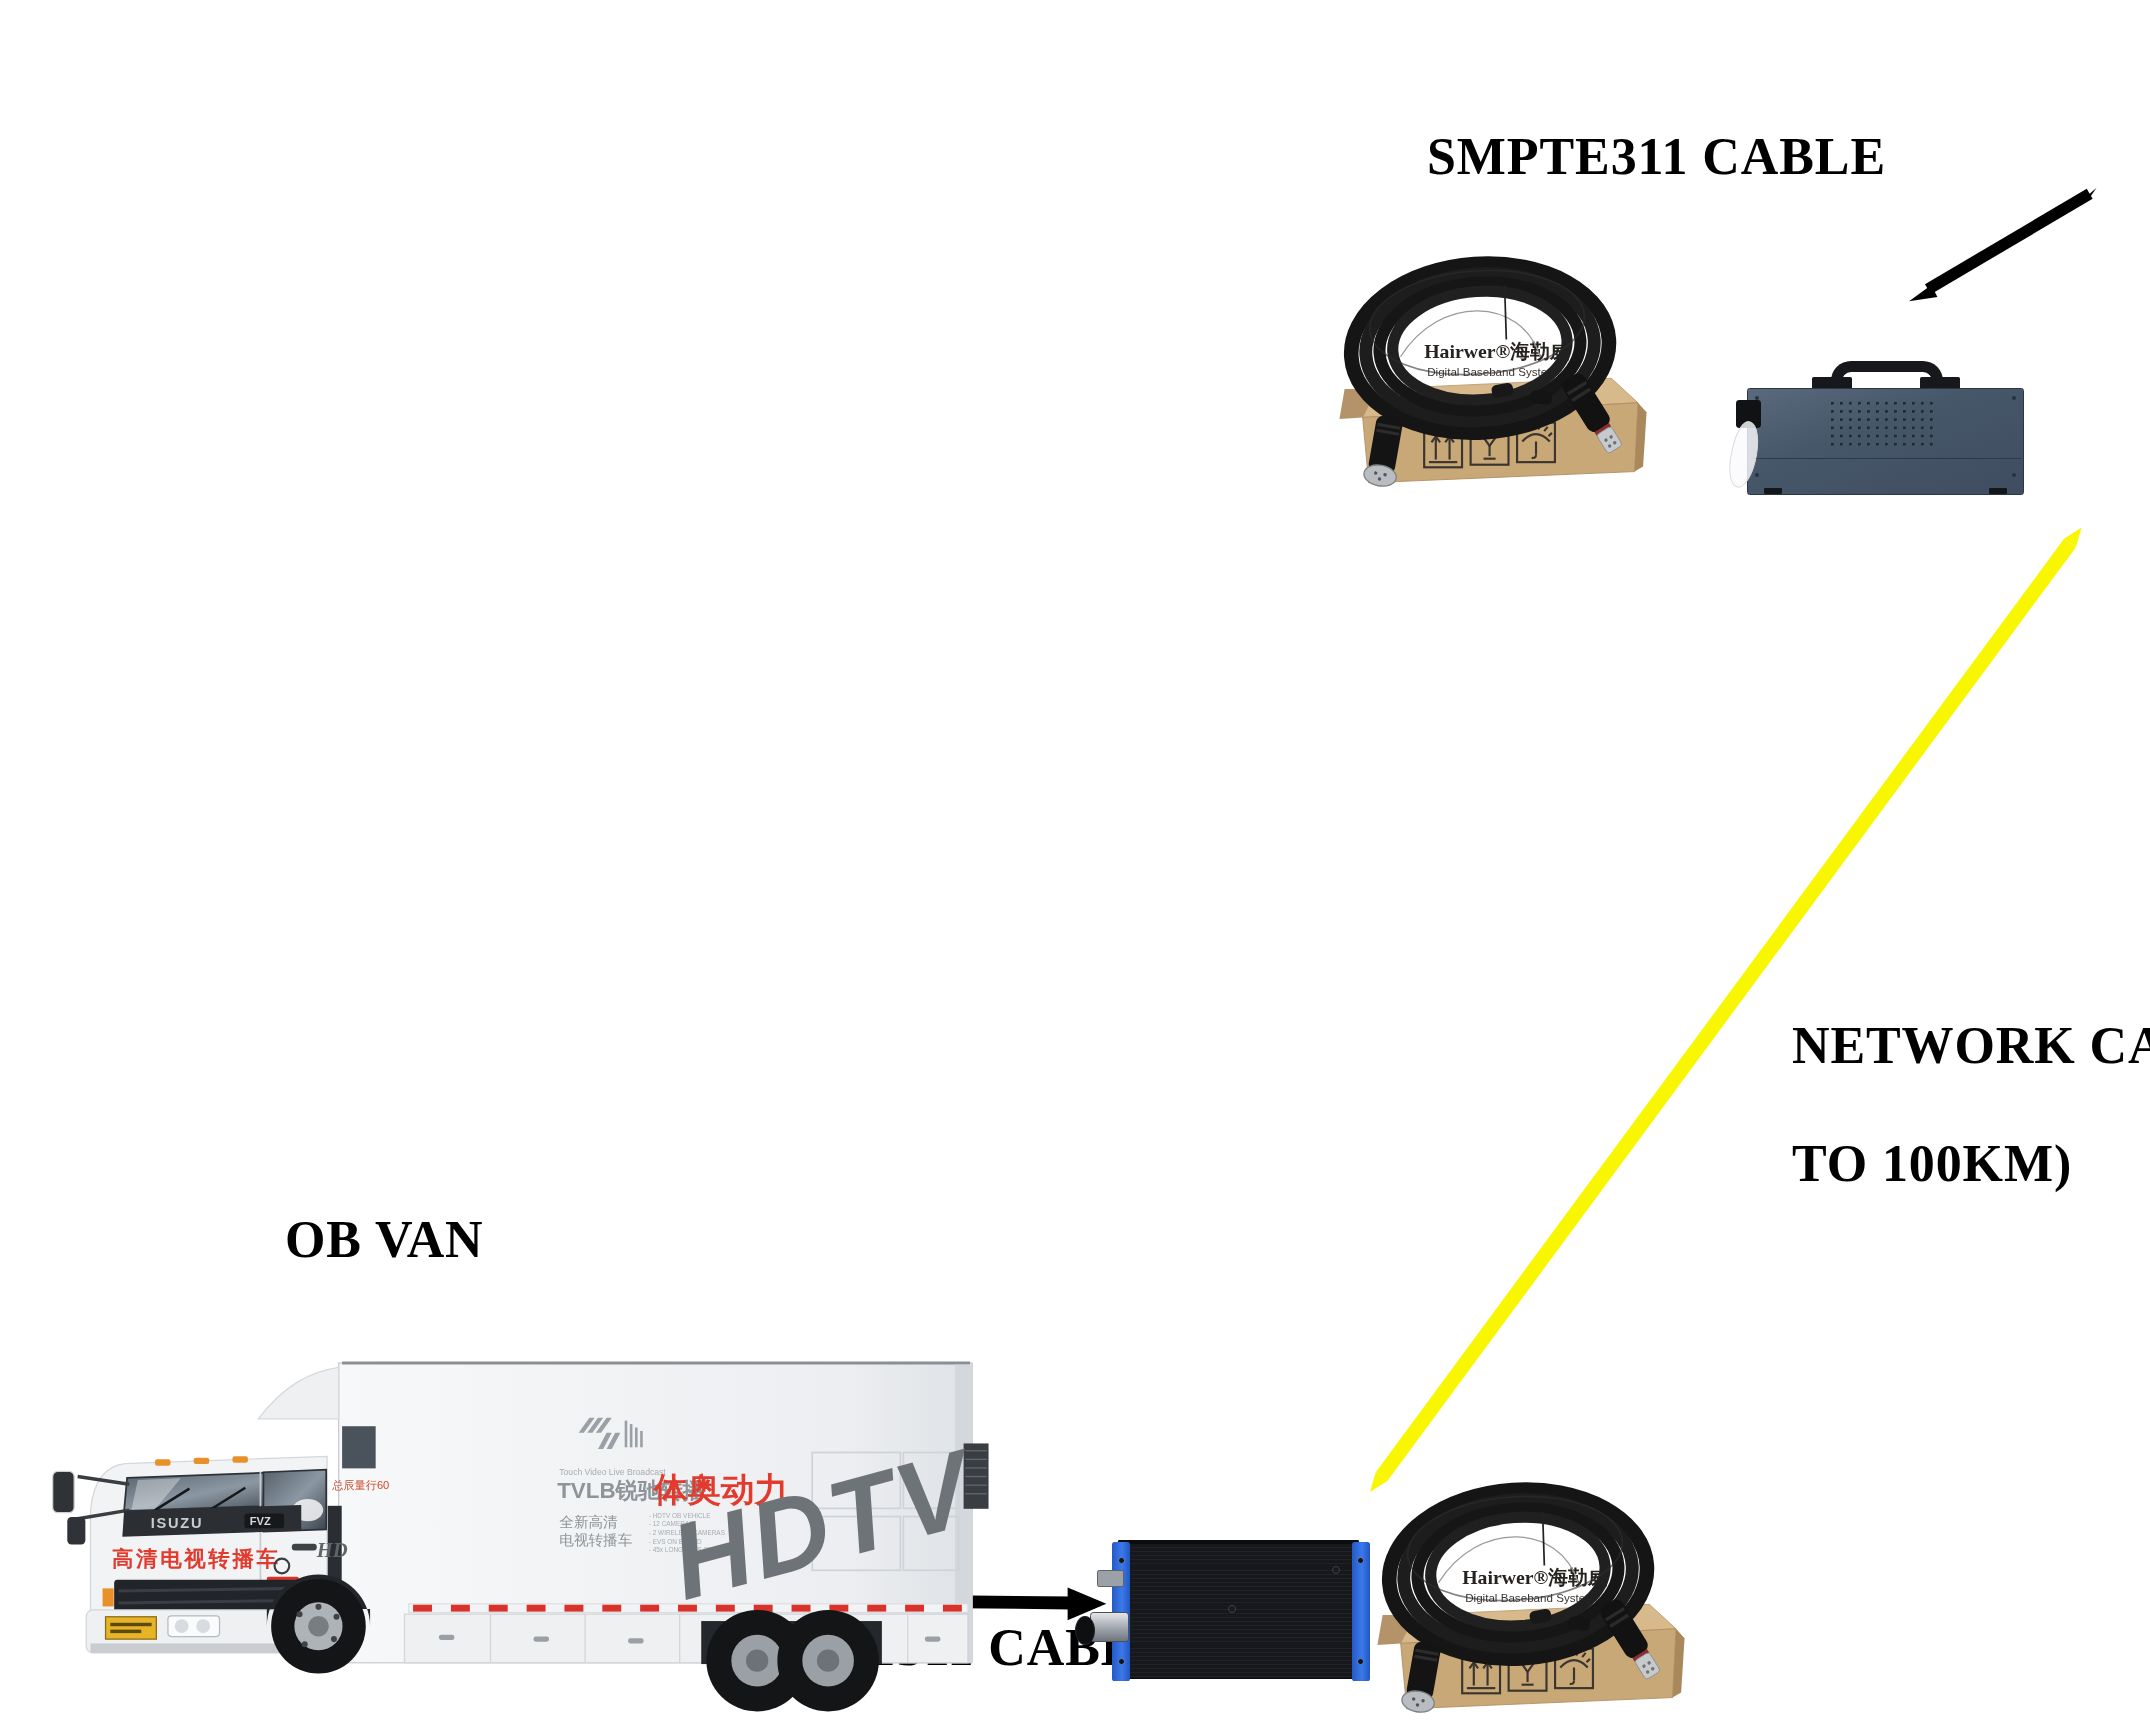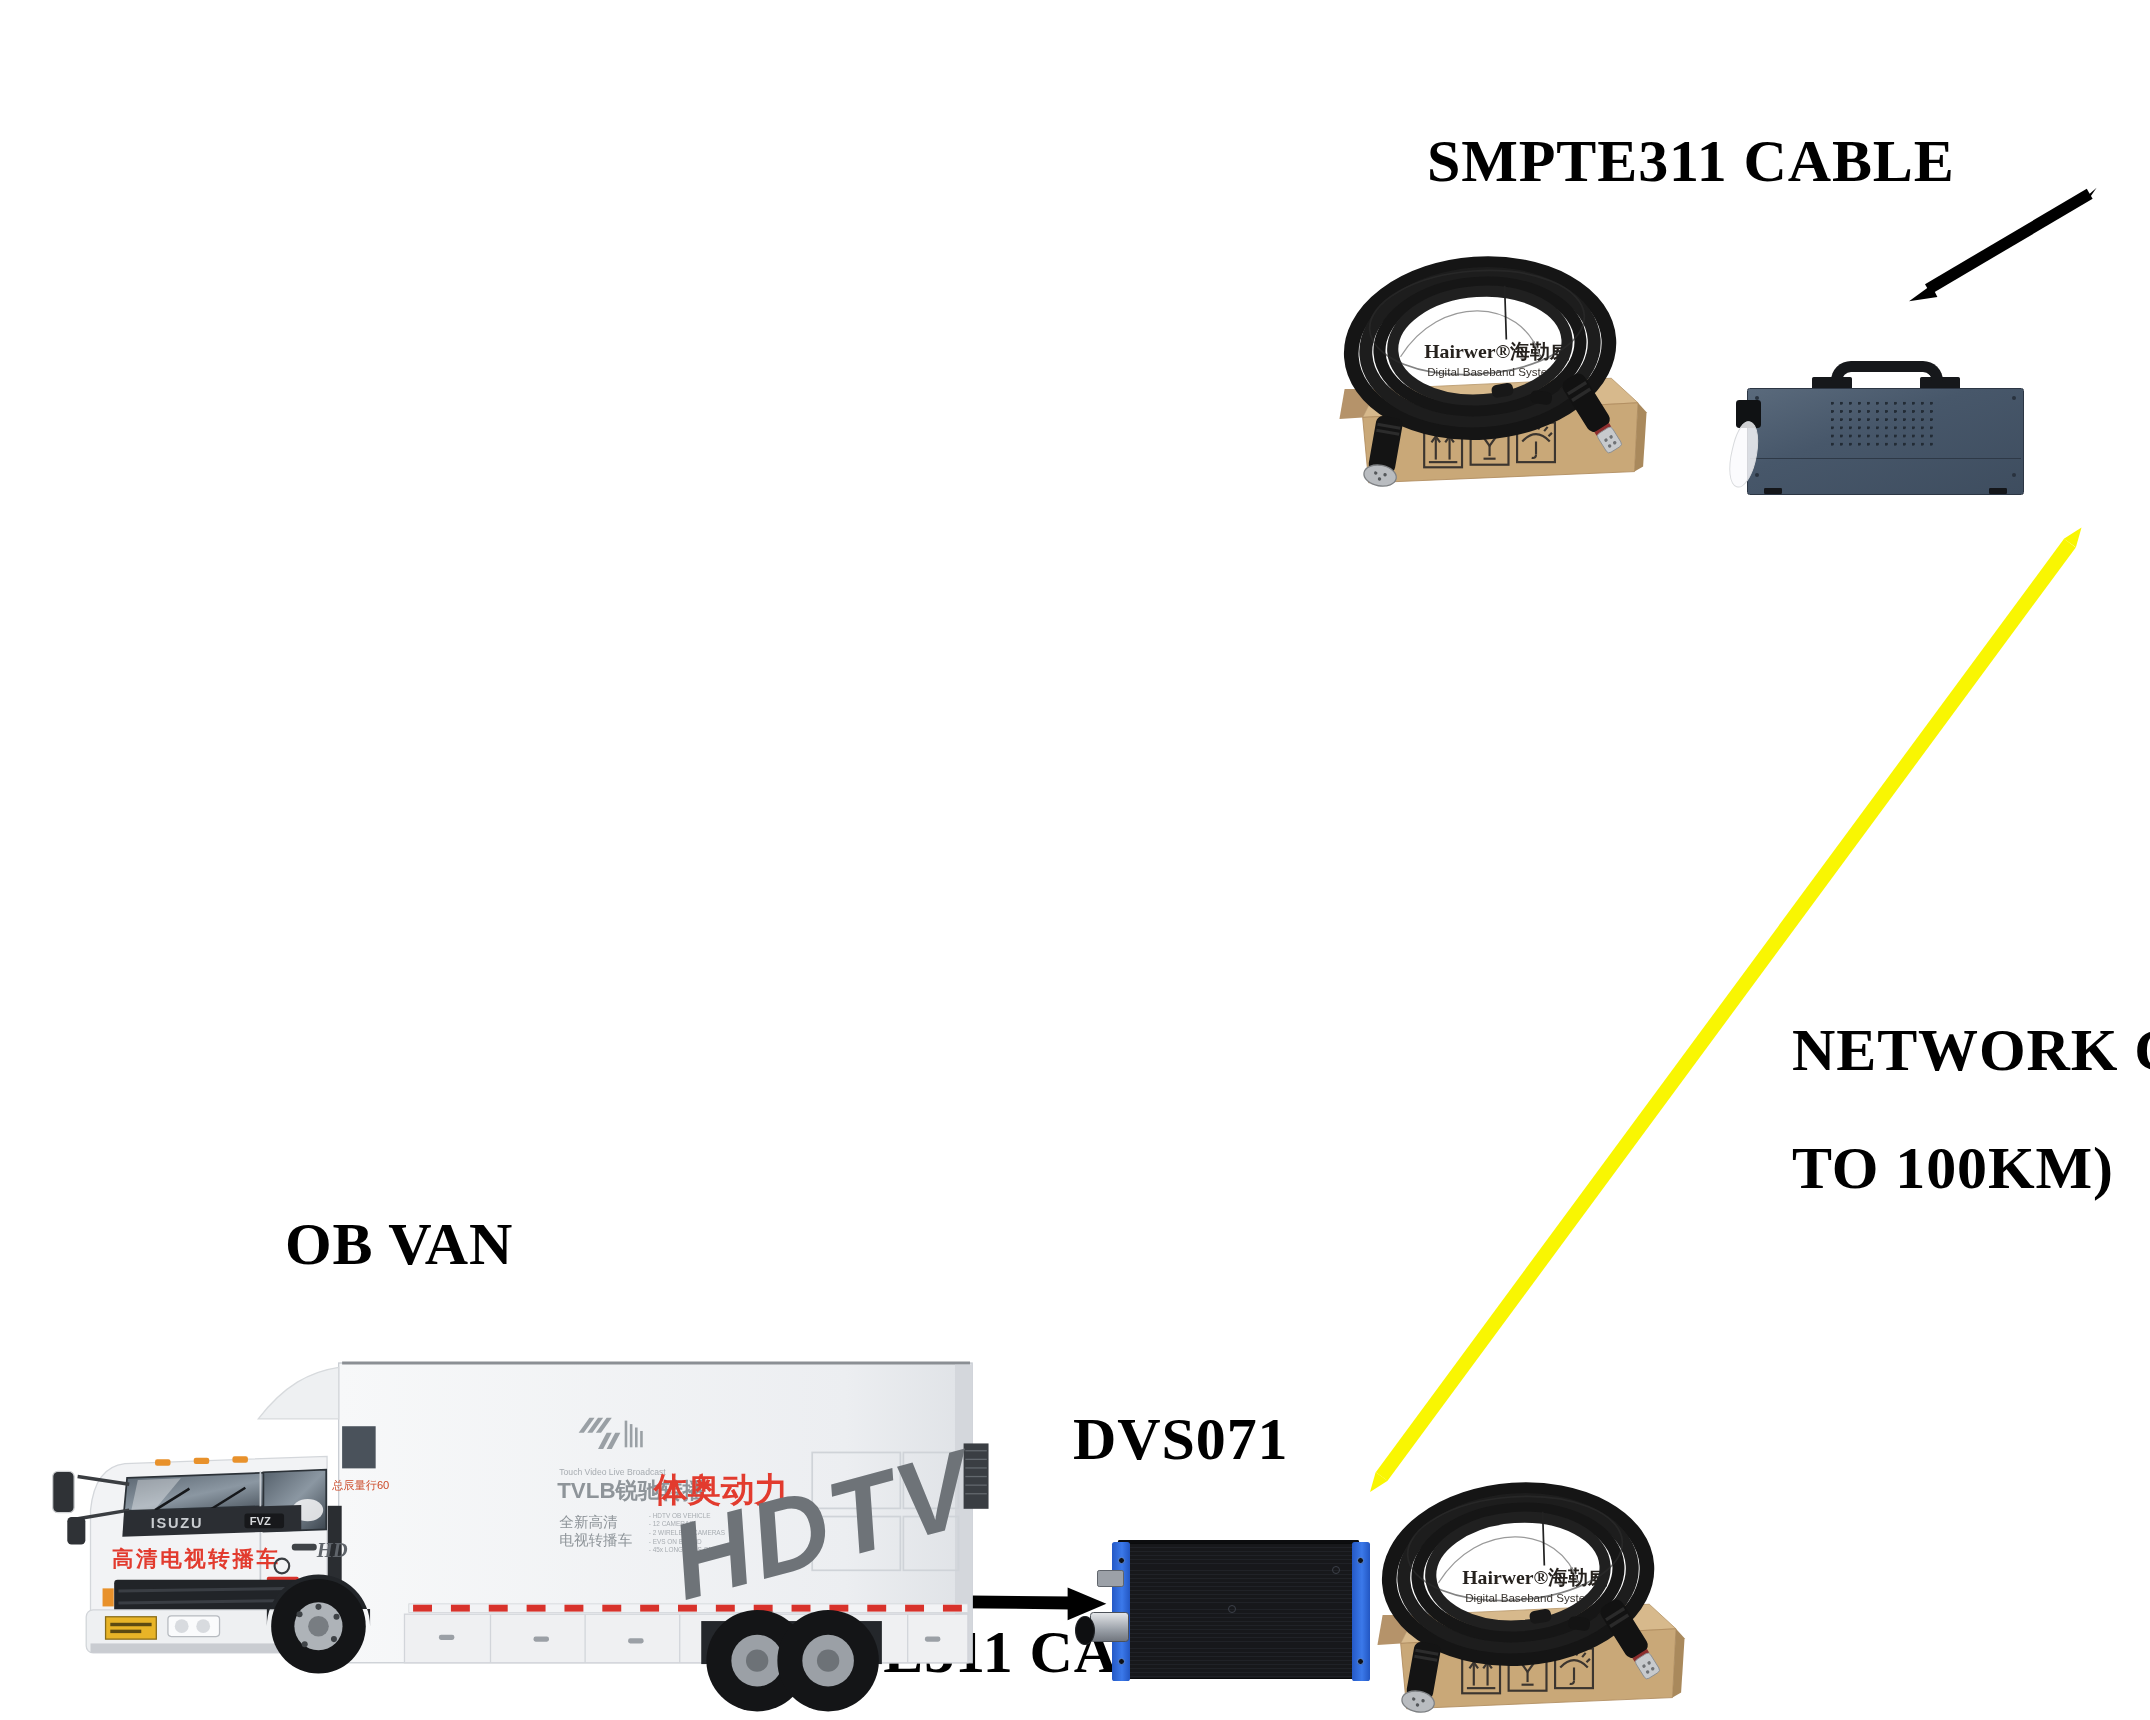--- a/index.html
+++ b/index.html
@@ -1,20 +1,20 @@
 <!DOCTYPE html>
 <html style="font-size:6.9px"><head>
 <meta charset="utf-8">
 <style>
   html,body{margin:0;padding:0;background:#ffffff;}
   #canvas{position:relative;width:2796px;height:1721px;background:#ffffff;overflow:hidden;
           font-family:"Liberation Serif",serif;}
   .label{position:absolute;font-weight:bold;color:#000;line-height:1;white-space:pre;
          font-family:"Liberation Serif",serif;}
-  .lbl170{font-size:60px;letter-spacing:0.9px;}
+  .lbl170{font-size:52px;letter-spacing:0.9px;}
   svg{position:absolute;overflow:visible;}
   
   #dvs072{position:absolute;left:1747px;top:361px;width:277px;height:148px;}
   #dvs072 .handle{position:absolute;left:84px;top:0;width:112px;height:41px;
     border:11.2px solid #16181b;border-bottom:none;border-radius:20px 20px 0 0;box-sizing:border-box;}
   #dvs072 .hmountL,#dvs072 .hmountR{position:absolute;top:16.3px;width:40px;height:14.6px;background:#16181b;border-radius:1.7px;}
   #dvs072 .hmountL{left:65px;} #dvs072 .hmountR{left:173px;}
   #dvs072 .body{position:absolute;left:0;top:27px;width:277px;height:107px;
     background:linear-gradient(160deg,#5a6a7c 0%,#47576a 40%,#3e4d5f 100%);
     border:1.3px solid #2c3644;border-radius:2.6px;box-sizing:border-box;}
@@ -69,21 +69,20 @@
       <polygon points="2008,3722 2098,3684 2098,3760" fill="#000"></polygon>
       <polygon points="2572,3728 2482,3690 2482,3766" fill="#000"></polygon>
     </g>
   </svg>
 
   <div class="label lbl170" style="left:1427px;top:131px;">SMPTE311 CABLE</div>
 
   <div class="label lbl170" style="left:1792px;top:1020px;">NETWORK CABLE(CAN UP</div>
   <div class="label lbl170" style="left:1792px;top:1138px;">TO 100KM)</div>
   <div class="label lbl170" style="left:285px;top:1214px;">OB VAN</div>
-  <div class="label lbl170" style="left:1073px;top:1409px;">DVS071</div>
   <div class="label lbl170" style="left:713px;top:1622px;">SMPTE311 CABLE</div>
 
   <svg width="314" height="241" viewBox="0 0 730 560" style="left:1336px;top:247px;">
 
     <polygon points="95,330 640,305 702,362 62,396" fill="#d7b98c" stroke="#b99a6d" stroke-width="2"></polygon>
     <polygon points="20,330 95,330 62,396 8,400" fill="#b5936a"></polygon>
     <polygon points="62,396 702,362 694,522 76,548" fill="#c9a878" stroke="#b08c5e" stroke-width="2"></polygon>
     <polygon points="702,362 722,384 714,510 694,522" fill="#a9895c"></polygon>
 
     <g stroke="#3b352f" stroke-width="5" fill="none">

